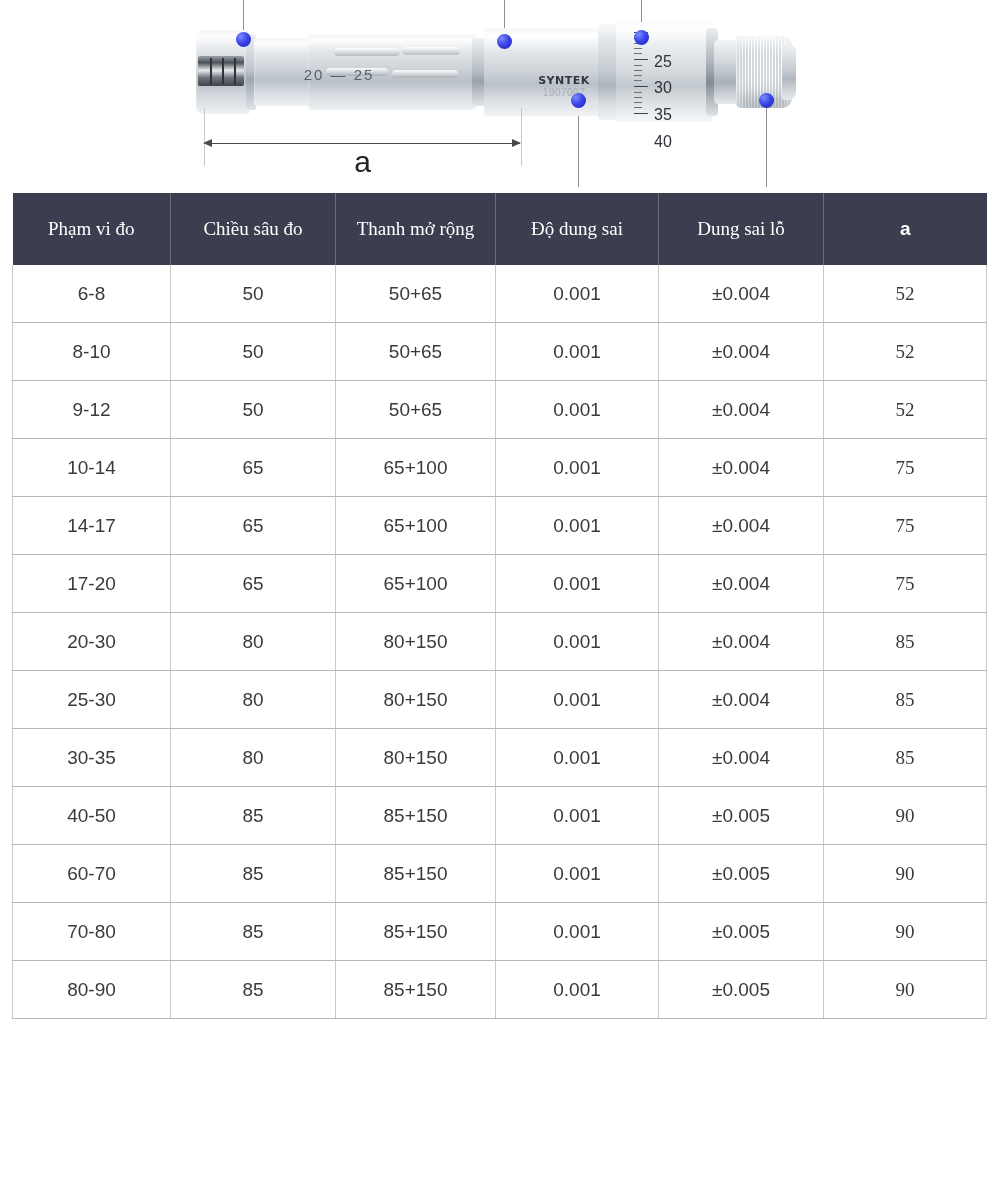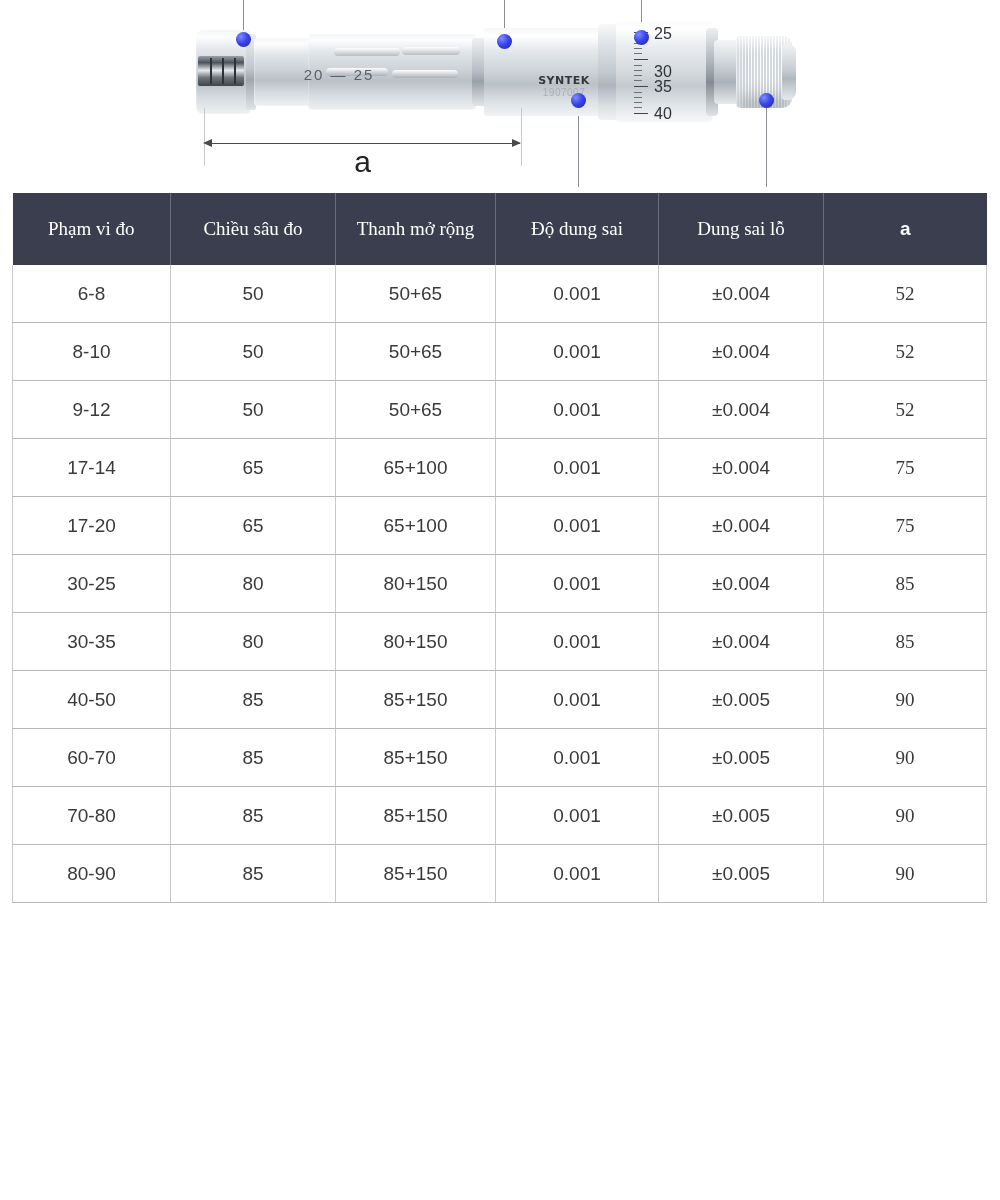--- a/index.html
+++ b/index.html
@@ -164,20 +164,21 @@
   }
   .tick-major { width: 14px; }
   .tick-minor { width: 8px; background: #6c7176; }
   .scale-num {
     position: absolute;
     left: 20px;
     font-family: "Liberation Sans", sans-serif;
     font-size: 16px;
     color: #2f3337;
     line-height: 1;
+    margin-top: 28px;
   }
   #thimble-screw {
     position: absolute;
     left: 430px; top: 14px;
     width: 13px; height: 9px;
     border-radius: 50%;
     background: radial-gradient(circle at 40% 35%, #c9ced3, #5e656b 60%, #32373b);
   }
   #mic-ring2 {
     left: 510px; top: 6px; width: 12px; height: 88px;
@@ -330,21 +331,21 @@
 
     <div id="thimble-scale">
 
       <div class="tick-major" style="top:6px;"></div>
       <div class="scale-num" style="top:0px;">25</div>
       <div class="tick-minor" style="top:12px;"></div>
       <div class="tick-minor" style="top:17px;"></div>
       <div class="tick-minor" style="top:22px;"></div>
       <div class="tick-minor" style="top:27px;"></div>
       <div class="tick-major" style="top:33px;"></div>
-      <div class="scale-num" style="top:38px;">30</div>
+      <div class="scale-num" style="top:26px;">30</div>
       <div class="tick-minor" style="top:39px;"></div>
       <div class="tick-minor" style="top:44px;"></div>
       <div class="tick-minor" style="top:49px;"></div>
       <div class="tick-minor" style="top:54px;"></div>
       <div class="tick-major" style="top:60px;"></div>
       <div class="scale-num" style="top:53px;">35</div>
       <div class="tick-minor" style="top:66px;"></div>
       <div class="tick-minor" style="top:71px;"></div>
       <div class="tick-minor" style="top:76px;"></div>
       <div class="tick-minor" style="top:81px;"></div>
@@ -410,37 +411,53 @@
       </tr>
       <tr>
         <td>9-12</td>
         <td>50</td>
         <td>50+65</td>
         <td>0.001</td>
         <td>±0.004</td>
         <td>52</td>
       </tr>
       <tr>
-        <td>17-14</td>
+        <td>10-14</td>
+        <td>65</td>
+        <td>65+100</td>
+        <td>0.001</td>
+        <td>±0.004</td>
+        <td>75</td>
+      </tr>
+      <tr>
+        <td>14-17</td>
         <td>65</td>
         <td>65+100</td>
         <td>0.001</td>
         <td>±0.004</td>
         <td>75</td>
       </tr>
       <tr>
         <td>17-20</td>
         <td>65</td>
         <td>65+100</td>
         <td>0.001</td>
         <td>±0.004</td>
         <td>75</td>
       </tr>
       <tr>
-        <td>30-25</td>
+        <td>20-30</td>
+        <td>80</td>
+        <td>80+150</td>
+        <td>0.001</td>
+        <td>±0.004</td>
+        <td>85</td>
+      </tr>
+      <tr>
+        <td>25-30</td>
         <td>80</td>
         <td>80+150</td>
         <td>0.001</td>
         <td>±0.004</td>
         <td>85</td>
       </tr>
       <tr>
         <td>30-35</td>
         <td>80</td>
         <td>80+150</td>

